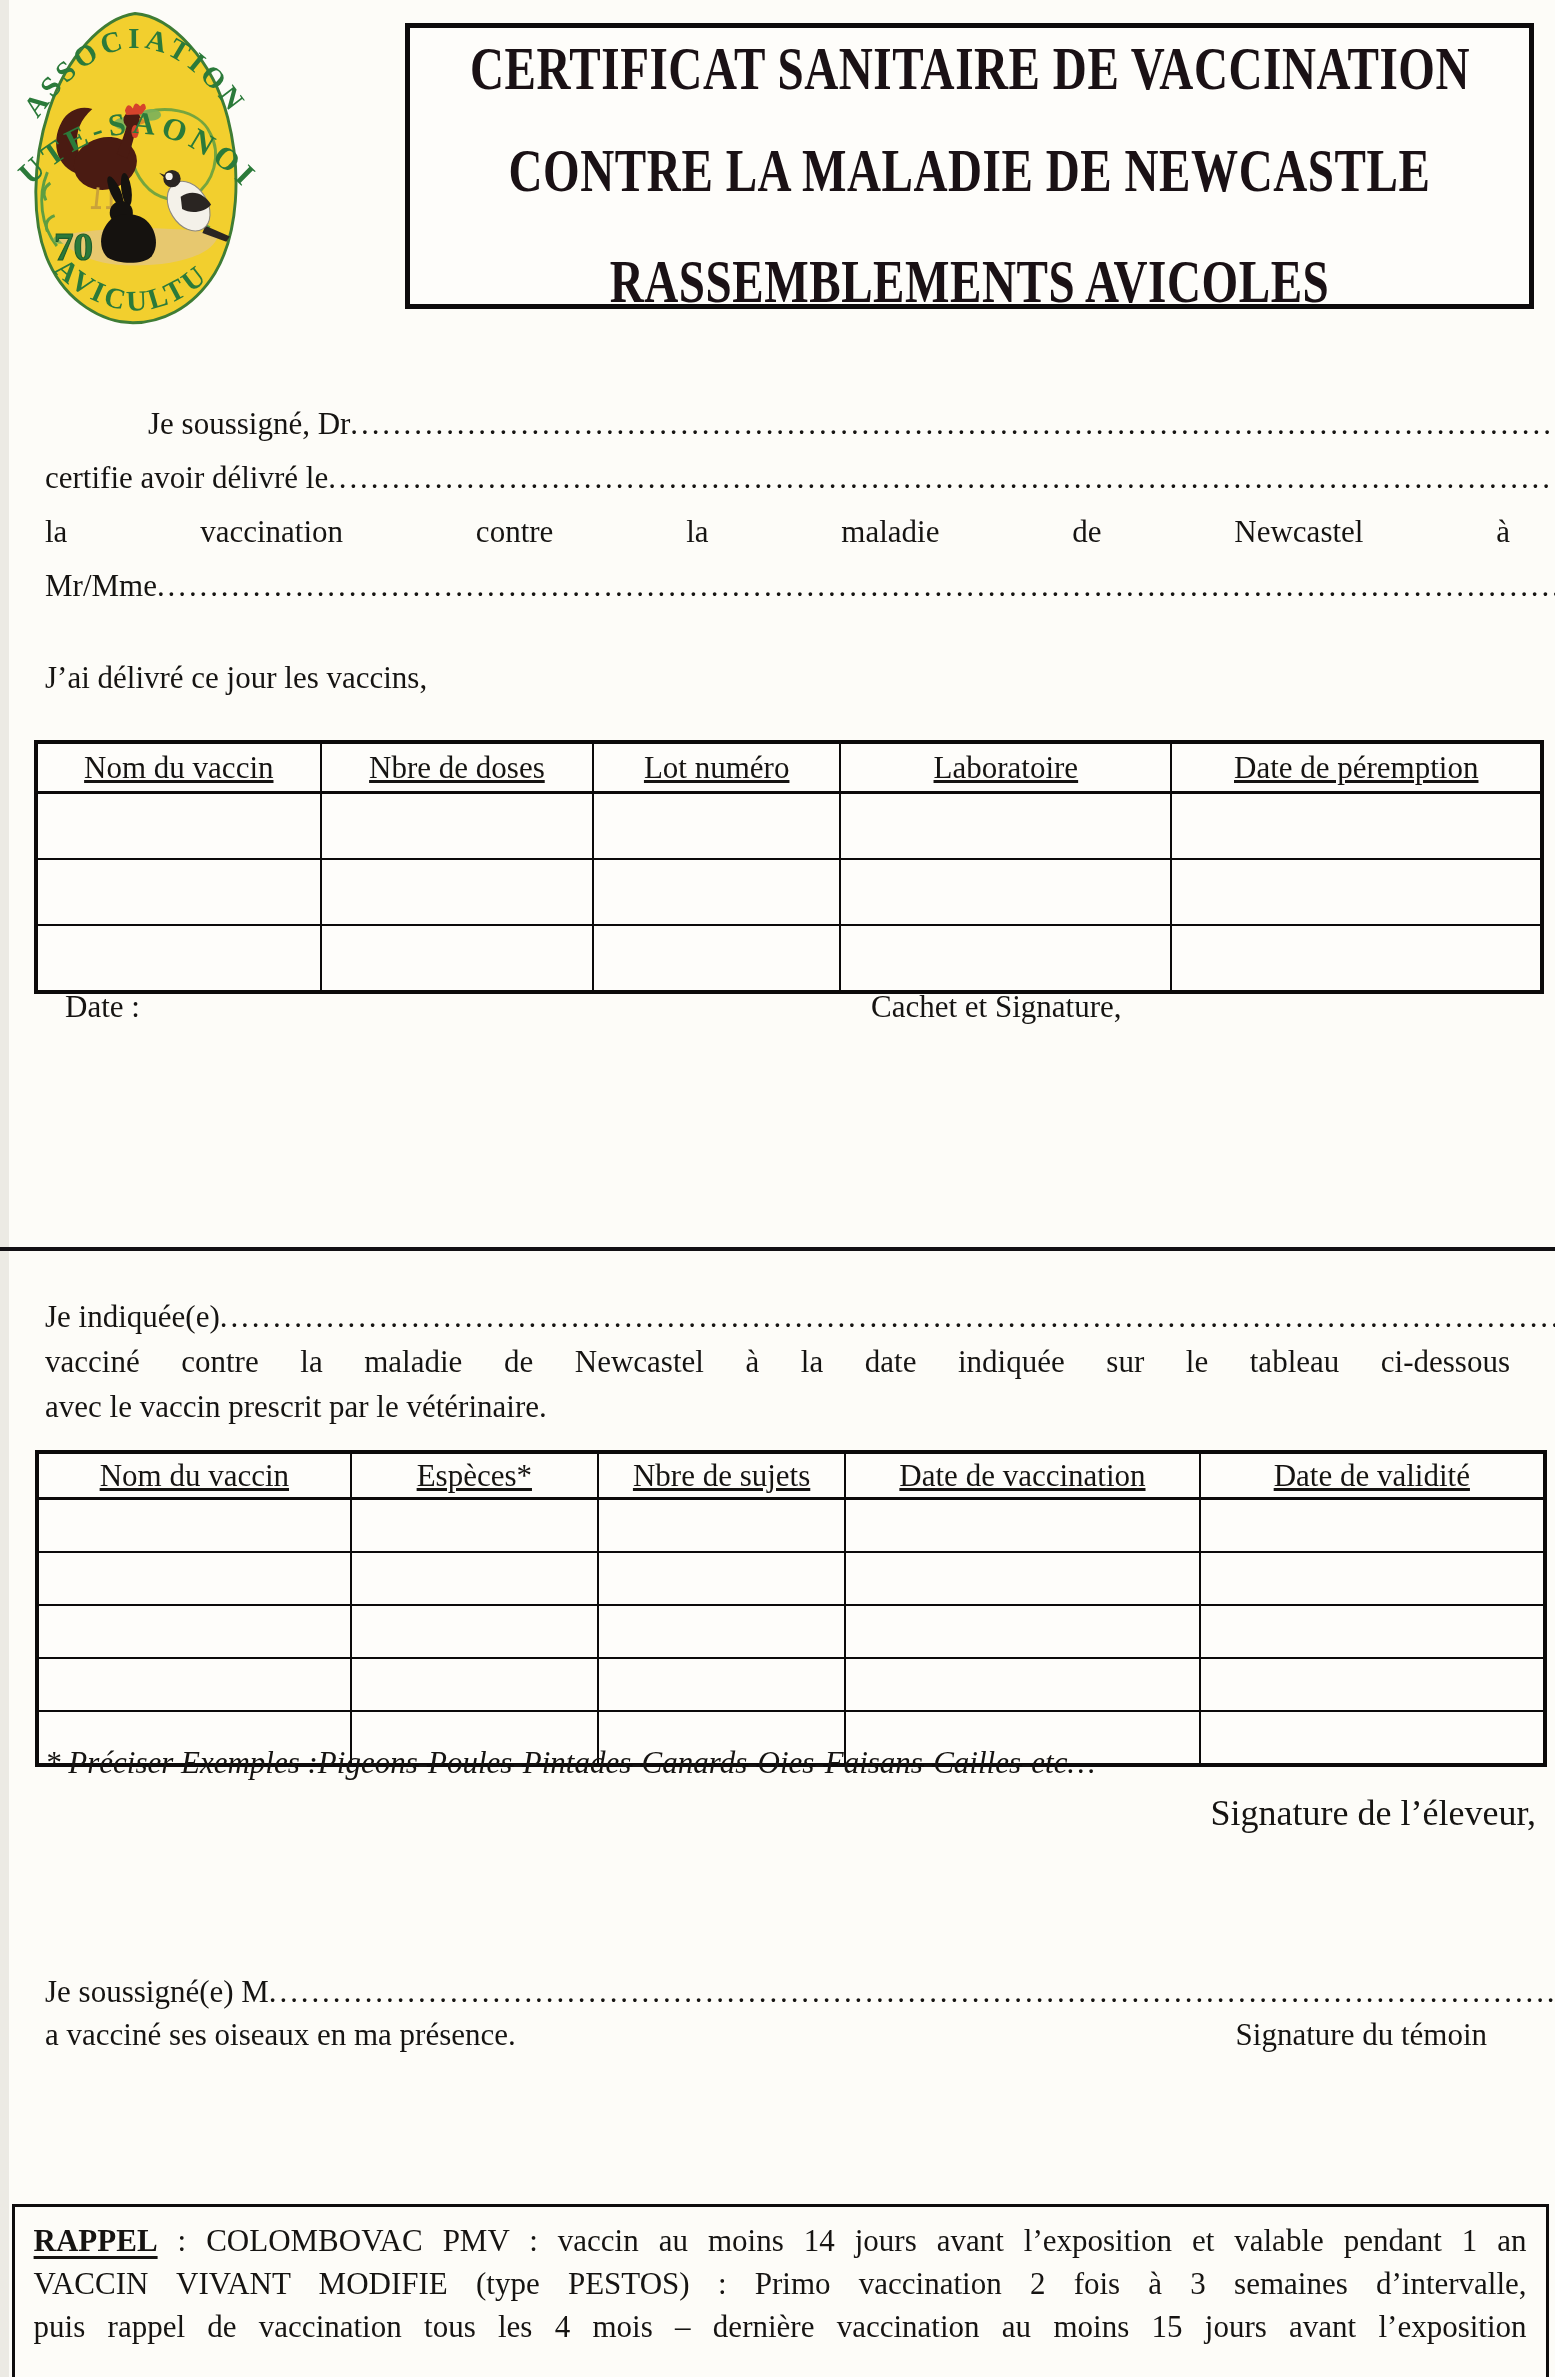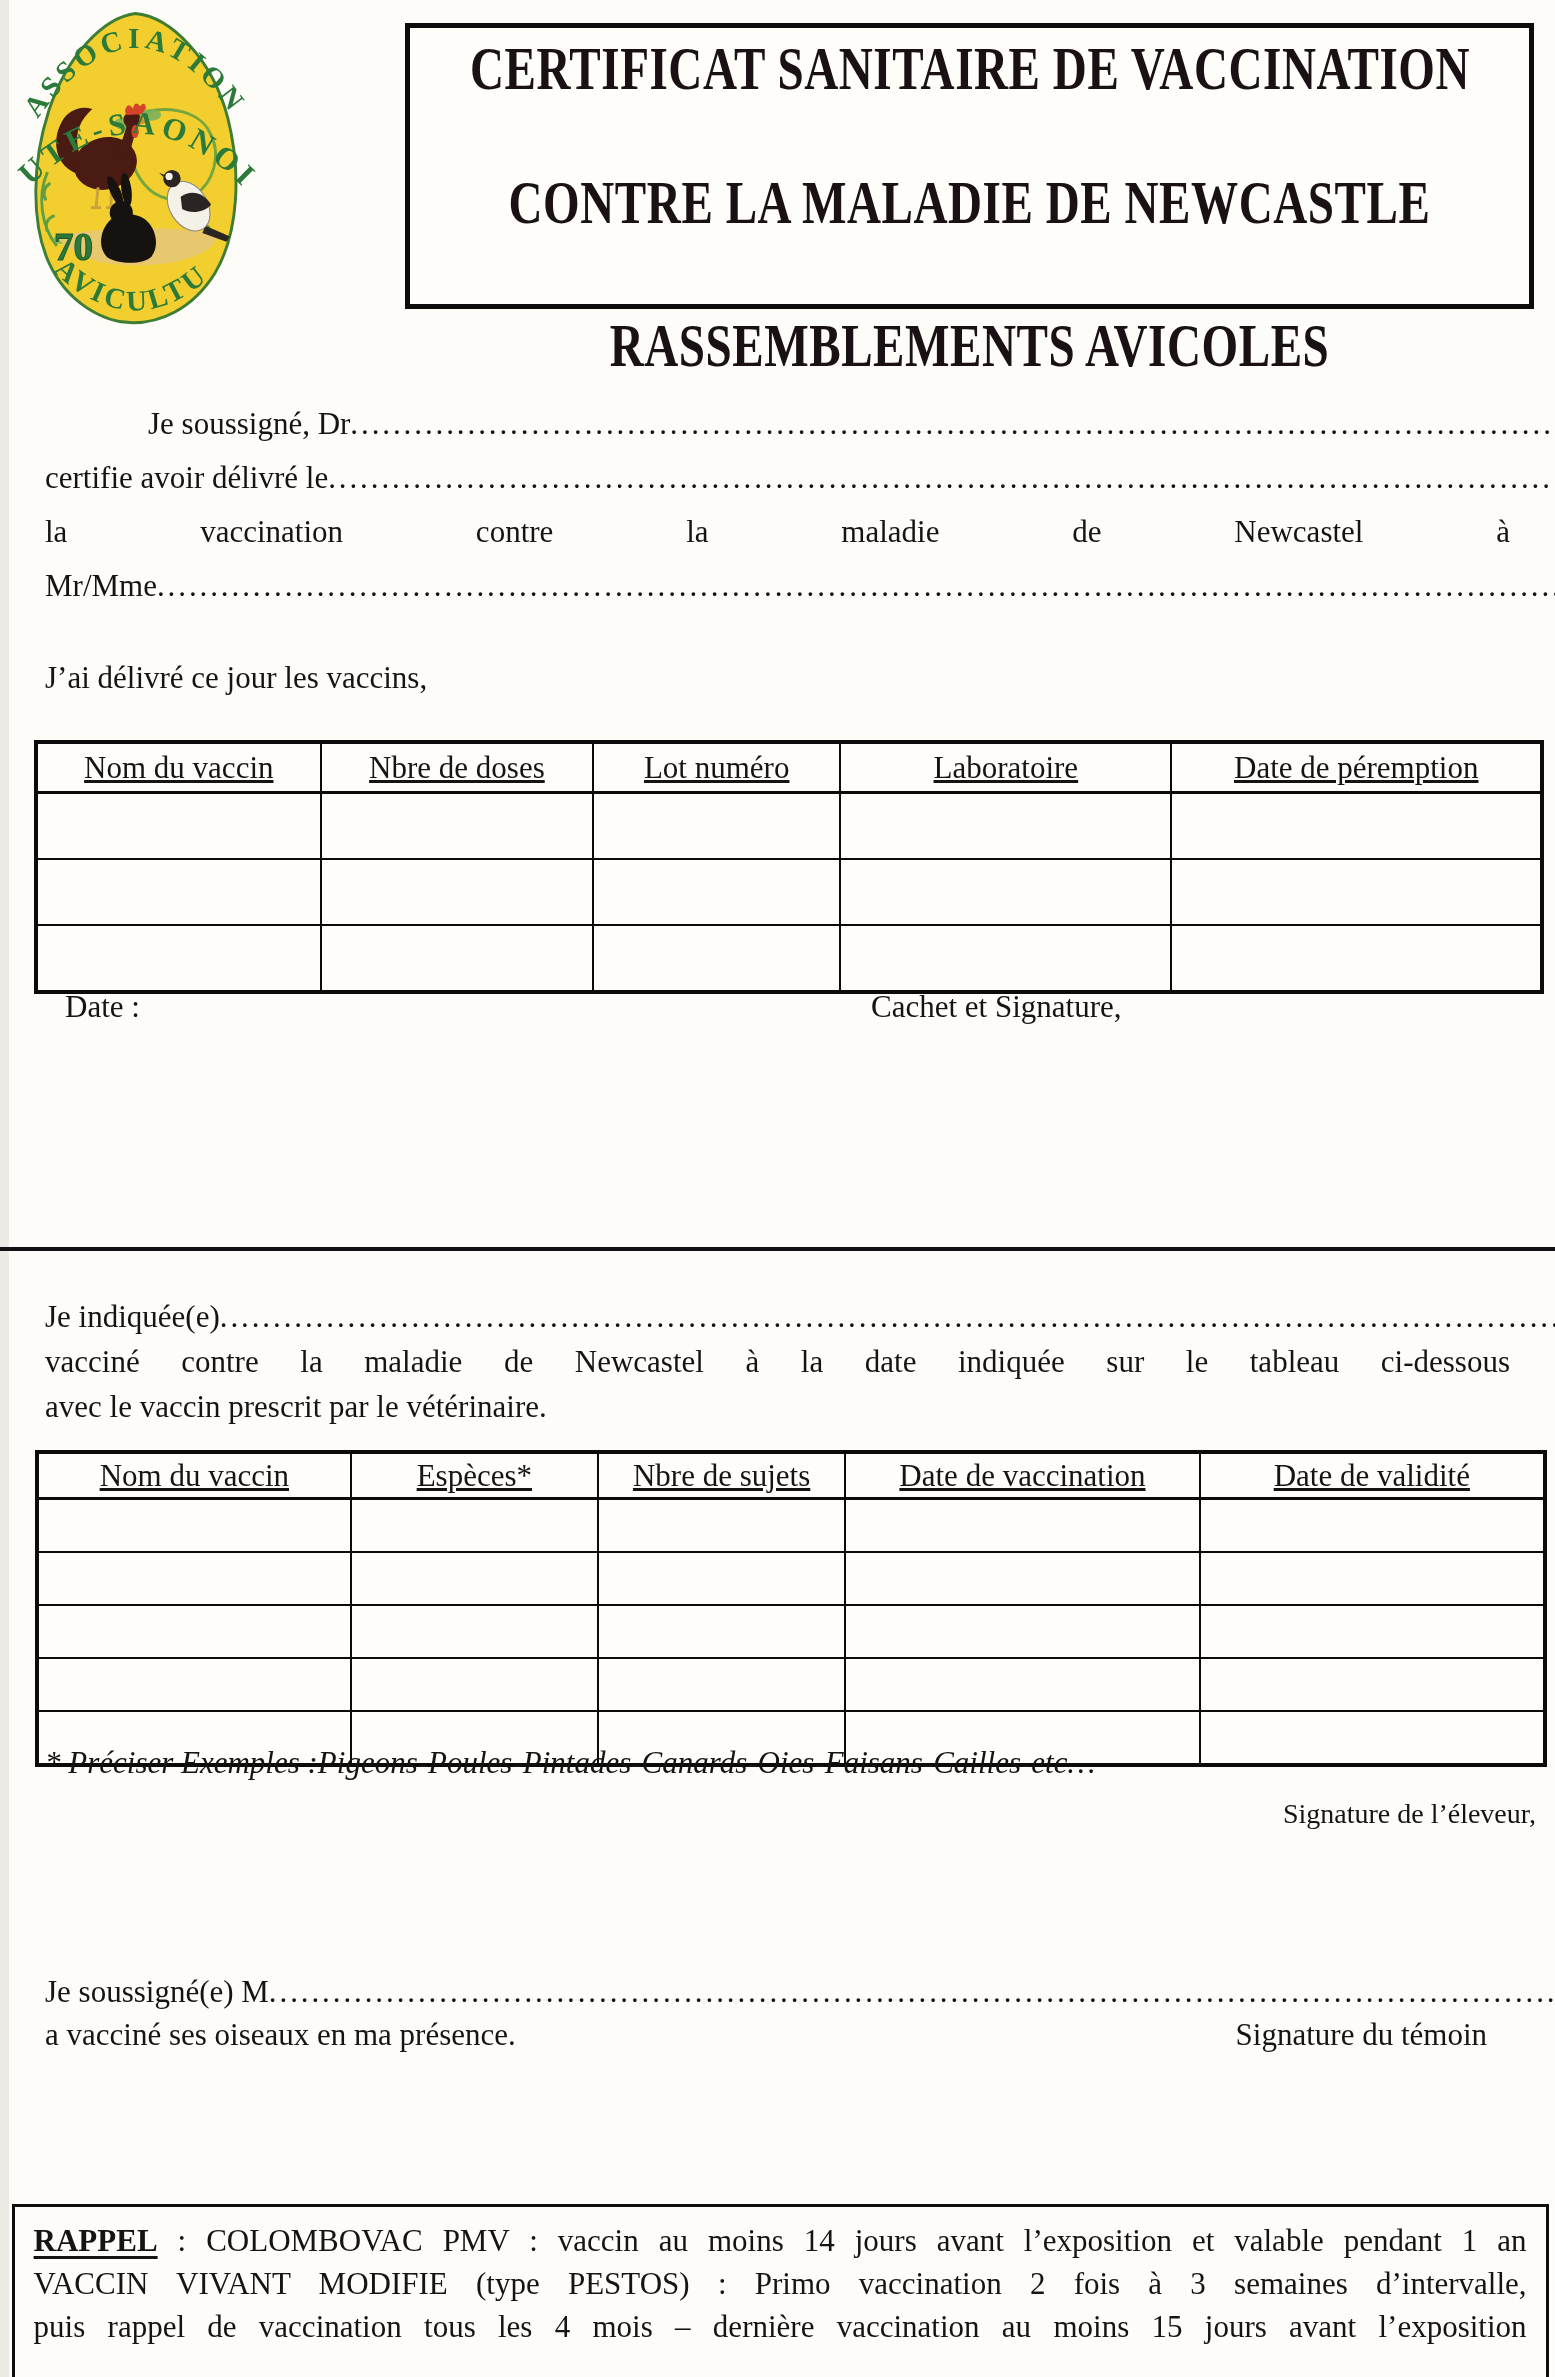--- a/index.html
+++ b/index.html
@@ -7,21 +7,21 @@
         font-family:"Liberation Serif","DejaVu Serif",serif;color:#161412;}
   .abs{position:absolute;}
   .scan-edge{left:0;top:0;width:8.7px;height:2377px;background:#eceae4;}
 
   
   #logo{left:16.7px;top:8.7px;width:239px;height:319px;}
   #logo svg text{font-family:"Liberation Serif","DejaVu Serif",serif;font-weight:bold;fill:#2b7a3a;}
 
   
   #title-box{left:405px;top:22.5px;width:1129px;height:286px;border:5px solid #0d0b0c;
-             box-sizing:border-box;display:flex;flex-direction:column;align-items:center;background:#fefdfa;gap:32px;}
+             box-sizing:border-box;display:flex;flex-direction:column;align-items:center;background:#fefdfa;}
   .title-line{height:70px;display:flex;align-items:center;font-size:62px;font-weight:bold;
               letter-spacing:0.7px;white-space:nowrap;color:#1a1115;}
   .title-line>span{display:inline-block;transform:scaleX(0.76);}
   .title-line:nth-of-type(1){margin-top:5.8px;}
   .title-line:nth-of-type(2){margin-top:32px;}
   .title-line:nth-of-type(3){margin-top:41px;}
 
   
   .bodytext{font-size:31px;}
   .fline{display:flex;}
@@ -34,21 +34,21 @@
   .df185{flex-grow:1.85;}
   .indent{margin-left:103px;}
 
   #p1{left:45px;top:397px;width:1465px;}
   #delivered{left:45px;top:651px;width:1465px;}
   #daterow{left:45px;top:980px;width:1465px;margin-left:20px;}
   #cachet-label{position:absolute;left:806px;top:0;}
   #divider{left:0;top:1247px;width:1555px;height:3.6px;background:#121014;}
   #p2{left:45px;top:1294px;width:1465px;}
   #footnote{left:45px;top:1741px;width:1465px;font-style:italic;}
-  #sig-eleveur{left:45px;top:1792px;width:1491px;text-align:right;font-size:28px;}
+  #sig-eleveur{left:45px;top:1792px;width:1491px;text-align:right;font-size:36px;}
   #p3{left:45px;top:1970px;width:1465px;}
   #p3-l1{width:1409px;align-items:center;}
   #p3-l2{width:1442px;display:flex;justify-content:space-between;align-items:center;}
 
   
   table.grid{position:absolute;border-collapse:collapse;table-layout:fixed;background:#fefdfa;
              border:4.3px solid #0c0a0a;}
   #table1{left:34px;top:740px;width:1510px;}
   #table2{left:35px;top:1450px;width:1512px;}
   table.grid th,table.grid td{border:2.2px solid #0c0a0a;border-top-width:2.9px;border-bottom-width:2.9px;}

